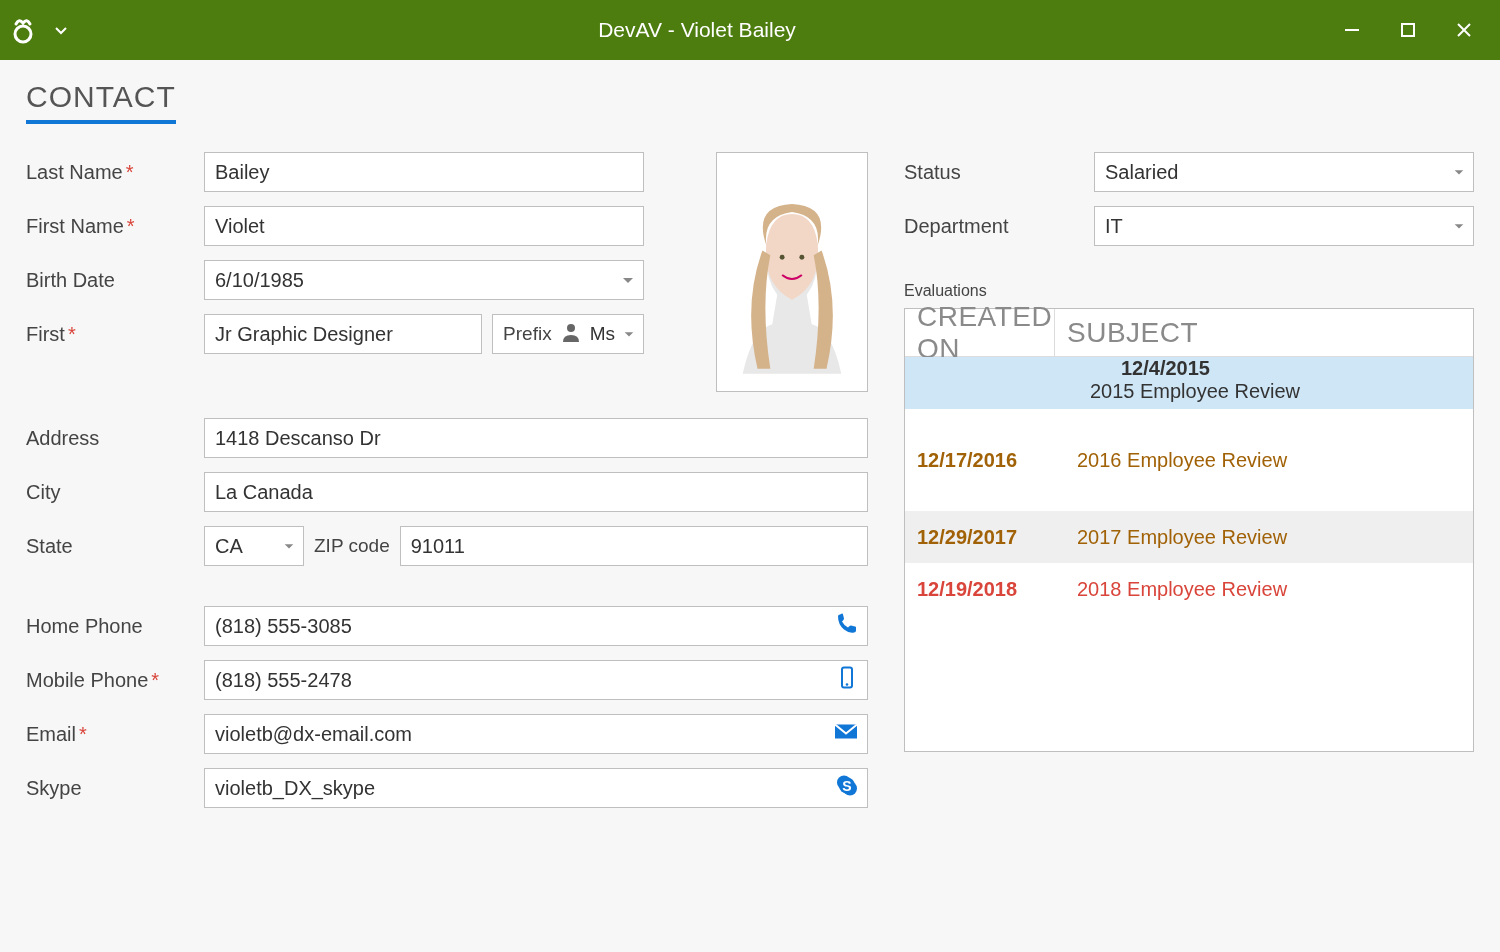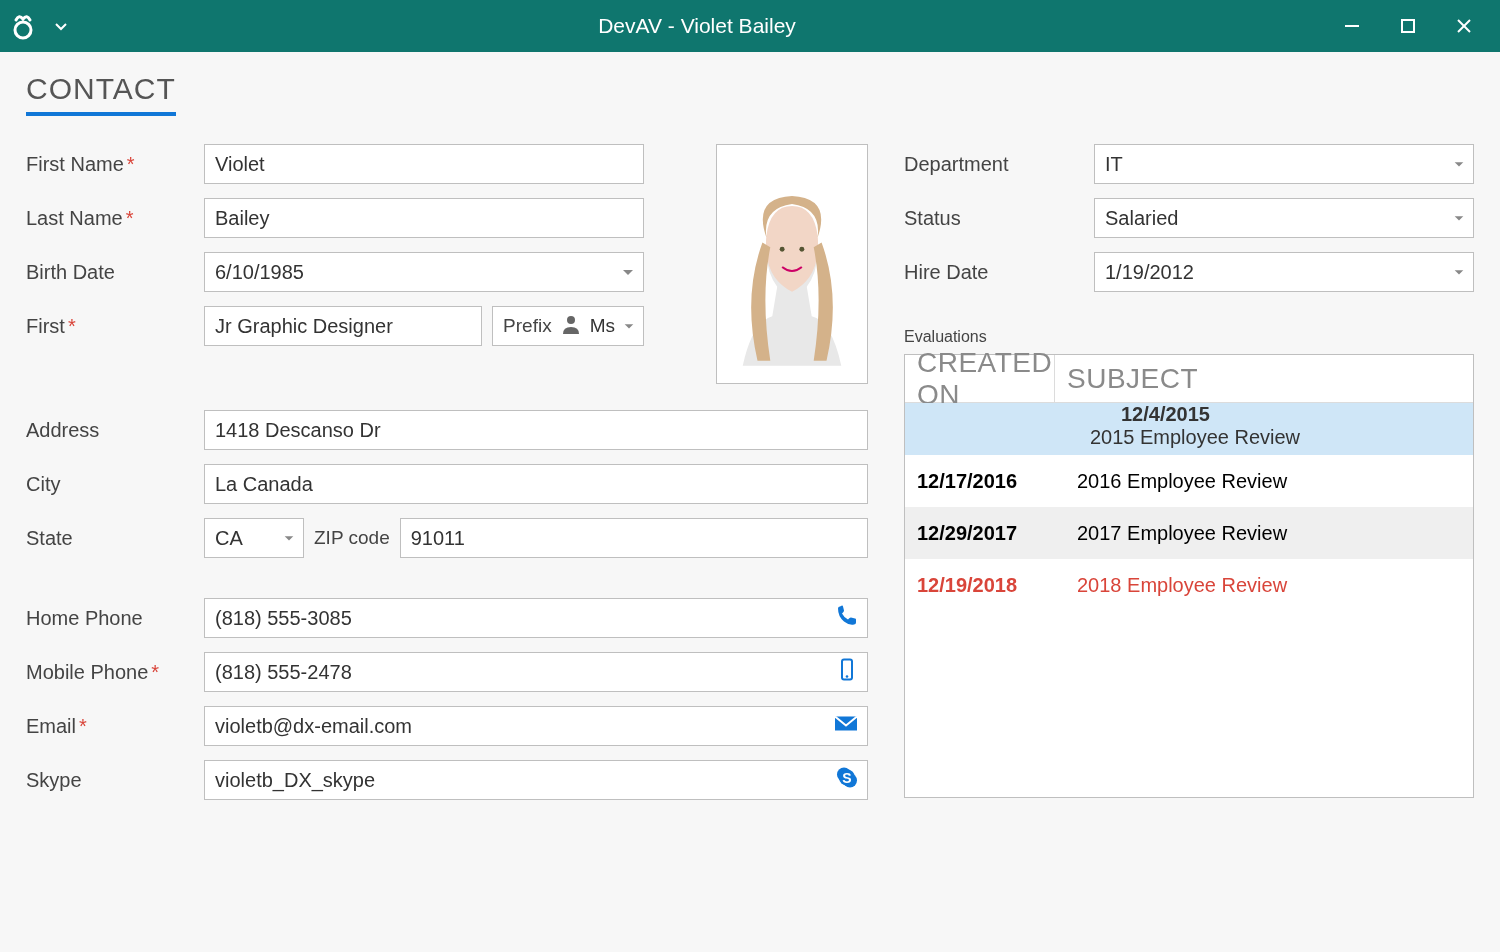--- a/index.html
+++ b/index.html
@@ -7,22 +7,22 @@
     font-family: "Segoe UI", Tahoma, sans-serif;
     font-size: 19px;
     color: #333;
     background: #fff;
     width: 1500px;
     height: 952px;
     overflow: hidden;
   }
   
   .titlebar {
-    height: 52px;
-    background: #0f766e;
+    height: 60px;
+    background: #4d7c0f;
     color: #fff;
     display: flex;
     align-items: center;
     padding: 0 8px;
     gap: 44px;
   }
   .titlebar-left {
     display: flex;
     align-items: center;
     gap: 14px;
@@ -165,21 +165,21 @@
     display:flex;
     height:52px;
     align-items:center;
     font-size:20px;
   }
   .eval-row.sel { background:#cfe6f7; }
   .eval-row.alt { background:#efefef; }
   .eval-row .date { width:160px; padding-left:12px; font-weight:700; }
   .eval-row .subj { flex:1; padding-left:12px; }
   .c-default { color:#333;flex-direction:column; }
-  .c-green { color:#000000; }
+  .c-green { color:#a16207;margin-top:25px; }
   .c-red { color:#d9453a; }
   
   .icon-blue { fill:#1177d7; }
 </style>
 </head>
 <body>
 
 <div class="titlebar">
   <div class="titlebar-left">
     <span class="logo-icon">
@@ -218,29 +218,29 @@
 <div class="content">
   <div class="section-header">CONTACT</div>
 
   <div class="columns">
 
     <div class="left-col">
 
       <div style="display:flex; gap:44px;">
         <div style="flex:1;">
           <div class="row name-fields">
+            <span class="label"><span>Last Name</span><span class="req">*</span></span>
+            <div class="field">
+                <span>Bailey</span>
+              </div>
+          </div>
+          <div class="row name-fields">
             <span class="label"><span>First Name</span><span class="req">*</span></span>
             <div class="field">
                 <span>Violet</span>
-              </div>
-          </div>
-          <div class="row name-fields">
-            <span class="label"><span>Last Name</span><span class="req">*</span></span>
-            <div class="field">
-                <span>Bailey</span>
               </div>
           </div>
           <div class="row name-fields">
             <span class="label">Birth Date</span>
             <div class="field">
               <span>6/10/1985</span>
               <span class="dd-caret">
                   <svg width="14" height="14" viewBox="0 0 14 14">
                     <path d="M2 5 L7 10 L12 5" fill="#888"></path>
                   </svg>
@@ -366,45 +366,34 @@
               <circle cx="12" cy="12" r="8" fill="#1177d7"></circle>
               <text x="12" y="17" font-size="14" font-weight="bold" fill="#fff" text-anchor="middle" font-family="Arial">S</text>
             </svg>
           </span>
         </div>
       </div>
     </div>
 
     <div class="right-col">
       <div class="row">
-        <span class="label">Department</span>
-        <div class="field">
-          <span>IT</span>
-          <span class="dd-caret">
-              <svg width="12" height="12" viewBox="0 0 14 14">
-                <path d="M2 5 L7 10 L12 5" fill="#888"></path>
-              </svg>
-            </span>
-        </div>
-      </div>
-      <div class="row">
         <span class="label">Status</span>
         <div class="field">
           <span>Salaried</span>
           <span class="dd-caret">
               <svg width="12" height="12" viewBox="0 0 14 14">
                 <path d="M2 5 L7 10 L12 5" fill="#888"></path>
               </svg>
             </span>
         </div>
       </div>
       <div class="row">
-        <span class="label">Hire Date</span>
-        <div class="field">
-          <span>1/19/2012</span>
+        <span class="label">Department</span>
+        <div class="field">
+          <span>IT</span>
           <span class="dd-caret">
               <svg width="12" height="12" viewBox="0 0 14 14">
                 <path d="M2 5 L7 10 L12 5" fill="#888"></path>
               </svg>
             </span>
         </div>
       </div>
 
       <div class="eval-head">Evaluations</div>
       <div class="eval-table">

